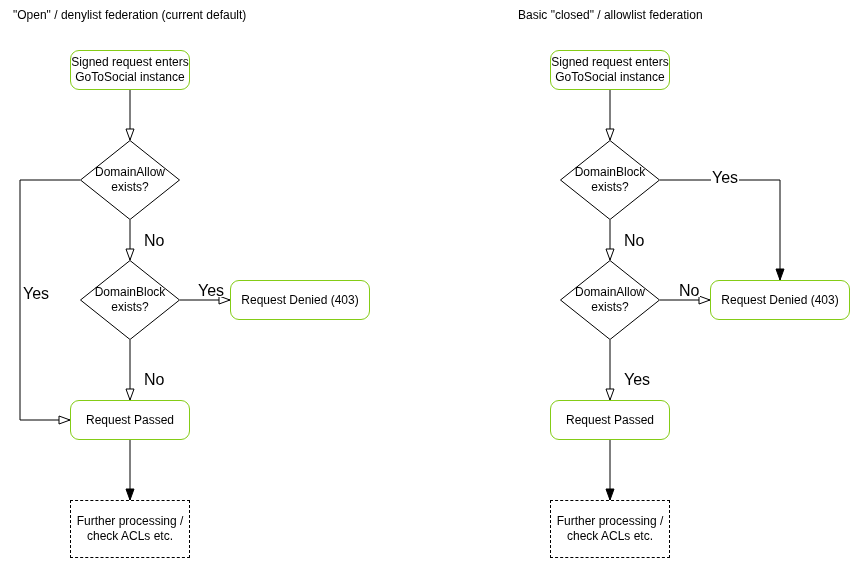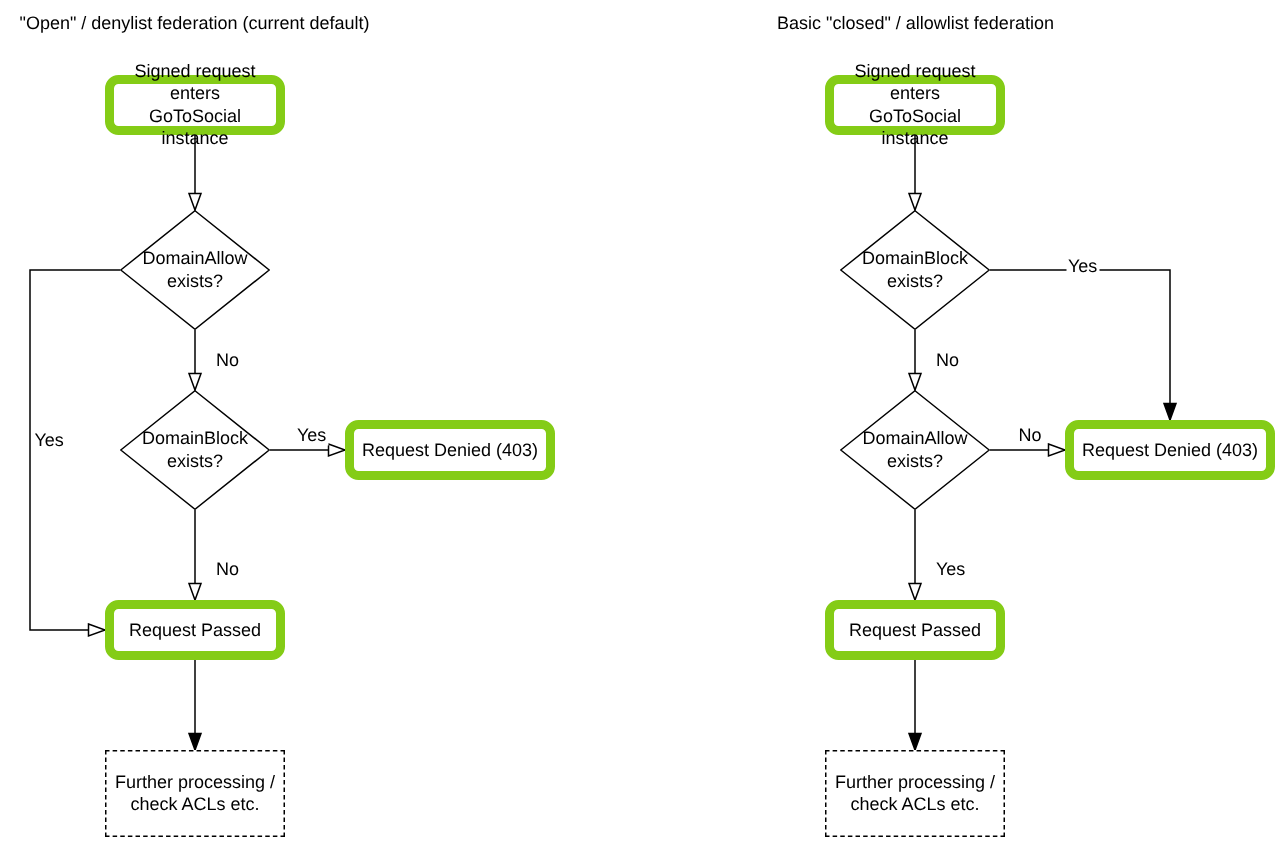--- a/index.html
+++ b/index.html
@@ -42,21 +42,21 @@
     align-items: center;
     justify-content: center;
     text-align: center;
     font-size: 12px;
     line-height: 15px;
     white-space: pre-line;
     color: #000000;
     background: #ffffff;
   }
   .node-rounded {
-    border: 6px solid #84cc16;
+    border: 1px solid #84cc16;
     border-radius: 9px;
   }
   .node-dashed {
     border: 1px dashed #000000;
     border-radius: 0;
     justify-content: center;
   }
   .node-diamond {
     border: none;
     background: transparent;
@@ -66,21 +66,21 @@
     left: 0;
     top: 0;
   }
   .node-diamond .diamond-label {
     position: relative;
     z-index: 1;
     text-align: center;
   }
   .edge-label {
     position: absolute;
-    font-size: 12px;
+    font-size: 16px;
     line-height: 13px;
     background: #ffffff;
     white-space: nowrap;
     color: #000000;
     padding: 0 1px;
   }
 </style>
 </head>
 <body>
 

